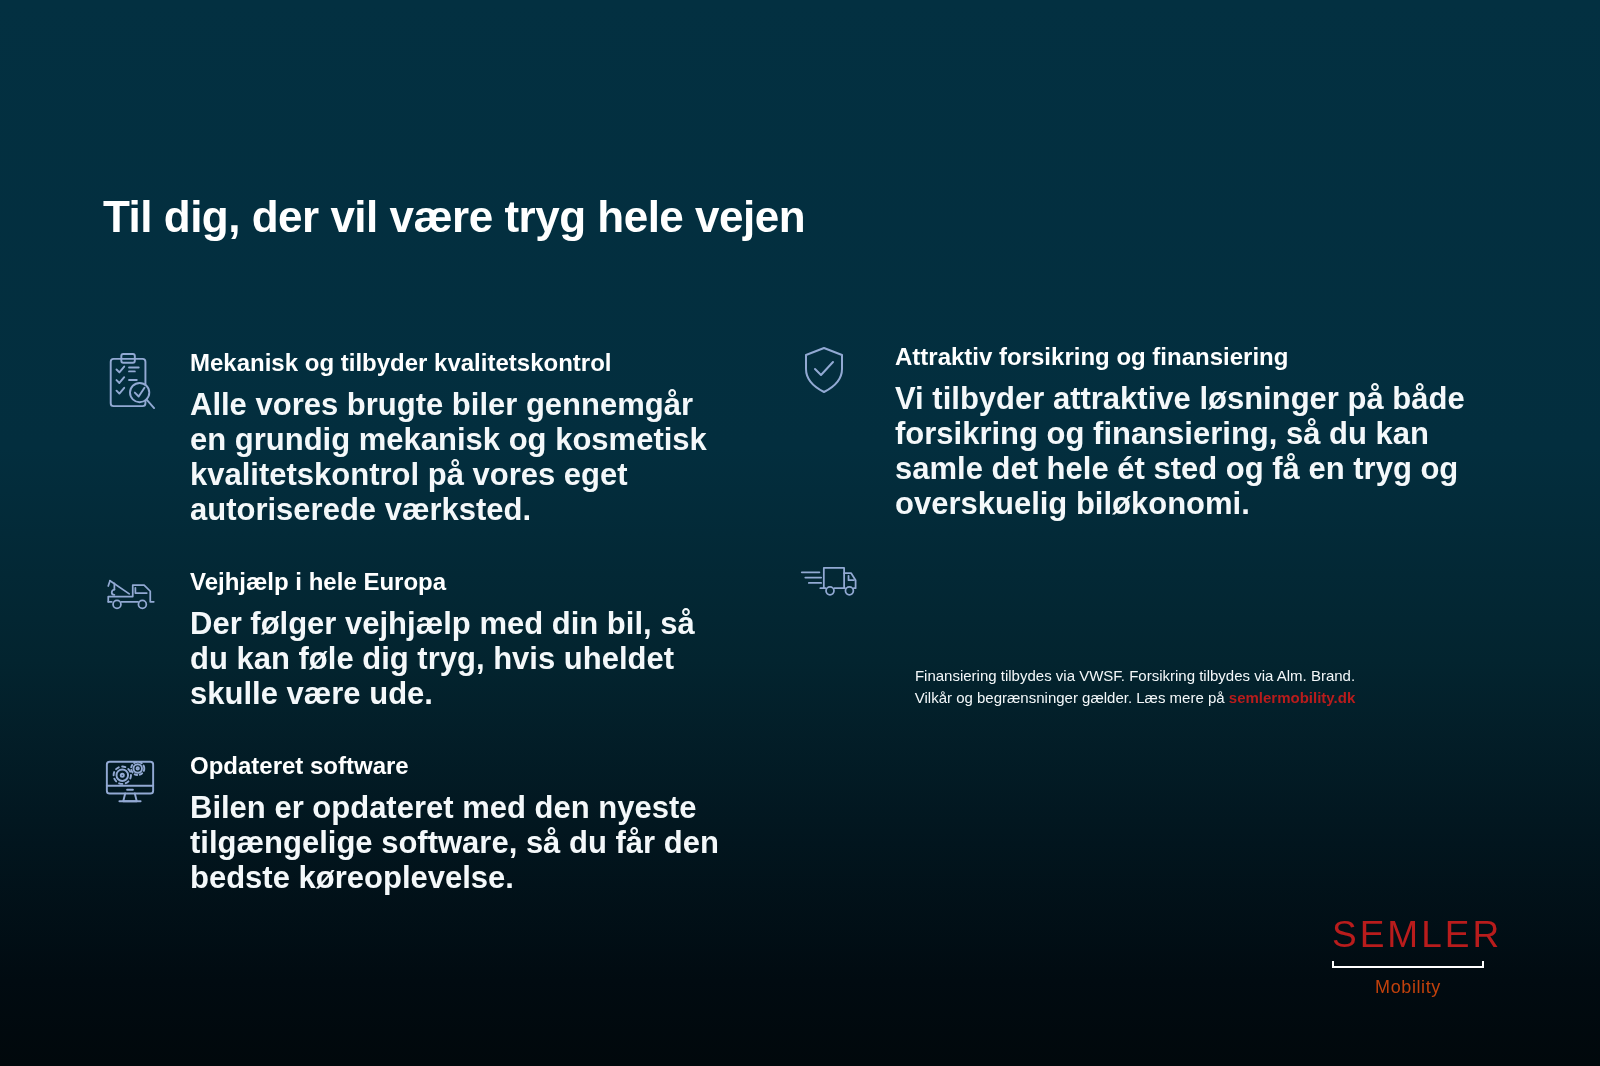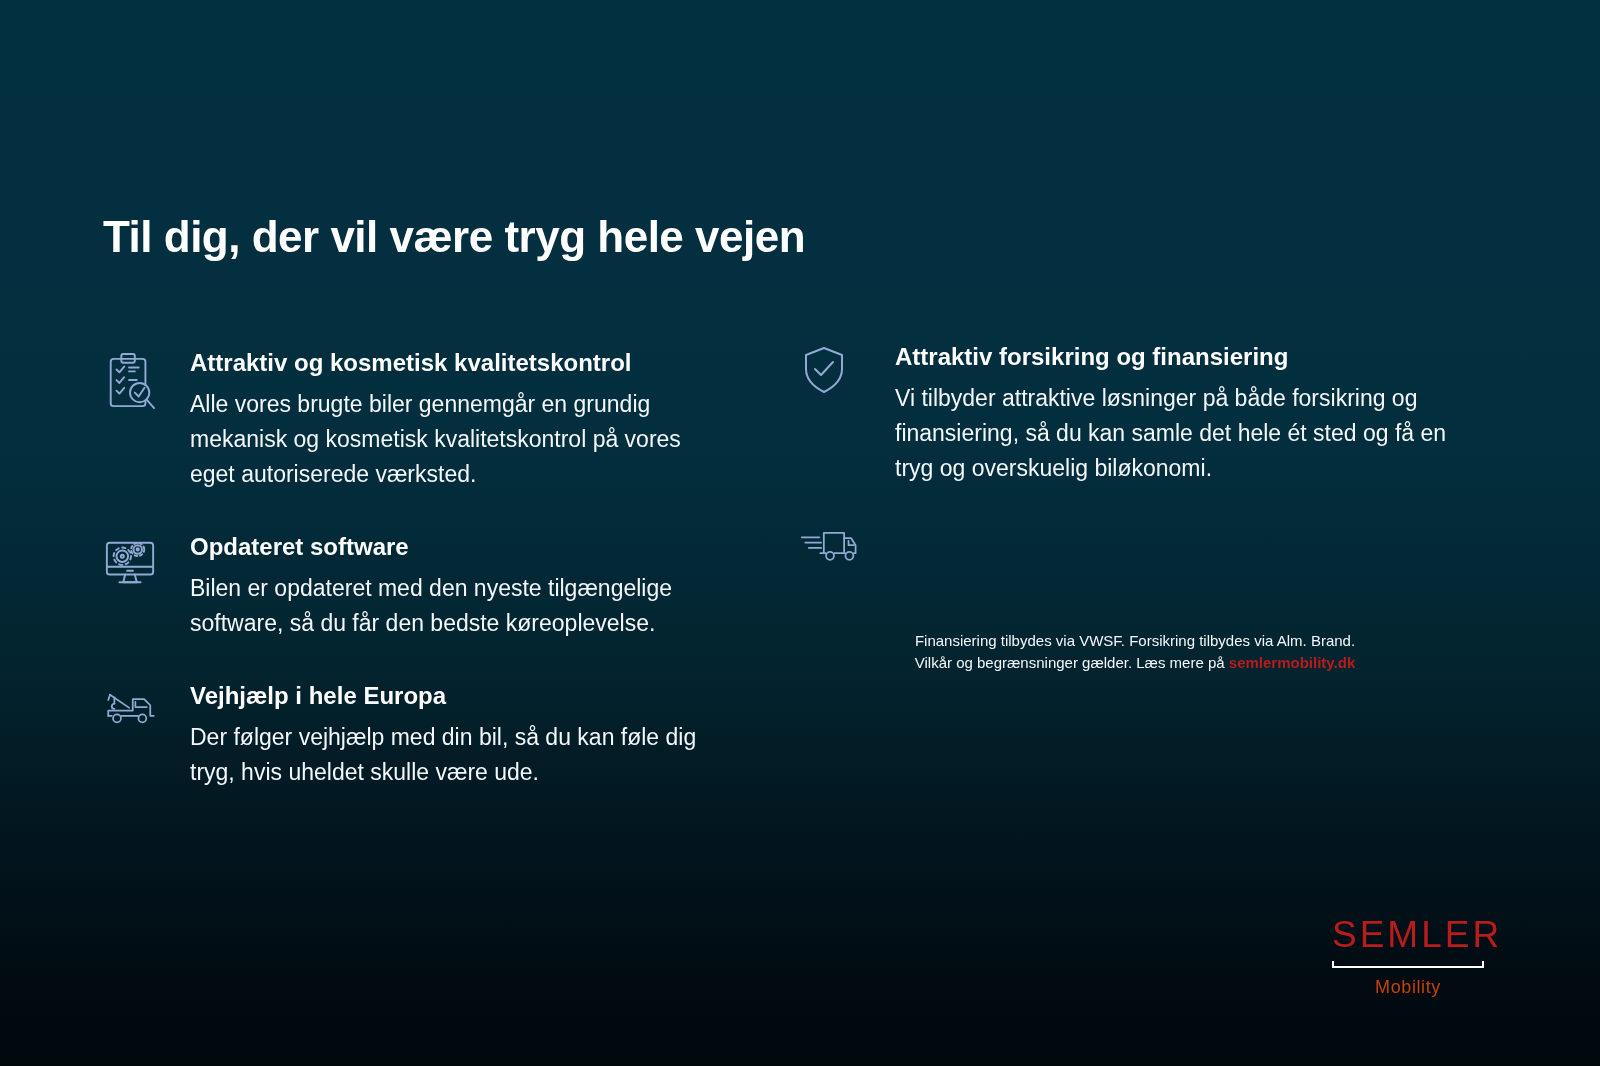--- a/index.html
+++ b/index.html
@@ -14,21 +14,20 @@
     color: #ffffff;
   }
   .page-title {
     position: absolute;
     left: 103px;
     top: 192px;
     font-size: 44px;
     font-weight: bold;
     letter-spacing: -0.5px;
     color: #ffffff;
-    margin-top: 20px;
   }
   .col {
     position: absolute;
     display: flex;
     flex-direction: column;
   }
   .col-left  { left: 103px; top: 348px; width: 640px; }
   .col-right { left: 800px; top: 342px; width: 700px; }
   .feature {
     display: flex;
@@ -45,22 +44,22 @@
   .col-right .feature .icon-box { margin-right: 37px; }
   .icon-box svg { display: block; }
   .feature h3 {
     font-size: 24px;
     font-weight: bold;
     line-height: 30px;
     margin-bottom: 9px;
     color: #ffffff;
   }
   .feature p {
-    font-size: 23px;
-    font-weight: 400;
+    font-size: 31px;
+    font-weight: 700;
     line-height: 35px;
     color: #F4F8FA;
   }
   .col-left  .feature p { max-width: 540px; }
   .col-right .feature p { max-width: 590px; }
   .disclaimer {
     margin-top: 24px;
     margin-left: 95px;
     font-size: 15px;
     line-height: 22px;
@@ -115,22 +114,43 @@
         <line x1="27" y1="22" x2="33" y2="22"></line>
         <polyline points="14,31 17,34 22,28"></polyline>
         <line x1="27" y1="31" x2="35" y2="31"></line>
         <polyline points="14,42 17,45 22,39"></polyline>
         <circle cx="38" cy="44" r="10" fill="#032E3E"></circle>
         <line x1="45" y1="51" x2="53" y2="60"></line>
         <polyline points="33,44 37,48 43,39"></polyline>
       </svg>
     </span>
     <div>
-      <h3>Attraktiv og kosmetisk kvalitetskontrol</h3>
+      <h3>Mekanisk og tilbyder kvalitetskontrol</h3>
       <p>Alle vores brugte biler gennemgår en grundig mekanisk og kosmetisk kvalitetskontrol på vores eget autoriserede værksted.</p>
+    </div>
+  </div>
+
+  <div class="feature">
+    <span class="icon-box">
+      <svg width="56" height="48" viewBox="0 0 64 48" fill="none" stroke="#92A9D3" stroke-width="2" stroke-linecap="round" stroke-linejoin="round">
+        <path d="M8 10 L30 25"></path>
+        <path d="M8 10 L6 16"></path>
+        <path d="M13 13 L13 20"></path>
+        <path d="M13 20 c -4 1 -4 6 0 6"></path>
+        <path d="M6 34 V28 H34 V15 H47 L54 22 V34 H58"></path>
+        <path d="M6 34 H10"></path>
+        <path d="M37 18 V24 H50"></path>
+        <circle cx="16" cy="37" r="4.5"></circle>
+        <circle cx="45" cy="37" r="4.5"></circle>
+        <line x1="21" y1="34" x2="40" y2="34"></line>
+      </svg>
+    </span>
+    <div>
+      <h3>Vejhjælp i hele Europa</h3>
+      <p>Der følger vejhjælp med din bil, så du kan føle dig tryg, hvis uheldet skulle være ude.</p>
     </div>
   </div>
 
   <div class="feature">
     <span class="icon-box">
       <svg width="54" height="56" viewBox="0 0 56 56" fill="none" stroke="#92A9D3" stroke-width="2" stroke-linecap="round" stroke-linejoin="round">
         <rect x="4" y="8" width="48" height="33" rx="3"></rect>
         <line x1="4" y1="33" x2="52" y2="33"></line>
         <line x1="25" y1="37" x2="31" y2="37"></line>
         <path d="M23 41 L21 49 H35 L33 41"></path>
@@ -142,41 +162,20 @@
         <circle cx="36" cy="15" r="6.8" stroke-dasharray="2.6 2.9"></circle>
         <circle cx="36" cy="15" r="1.2"></circle>
       </svg>
     </span>
     <div>
       <h3>Opdateret software</h3>
       <p>Bilen er opdateret med den nyeste tilgængelige software, så du får den bedste køreoplevelse.</p>
     </div>
   </div>
 
-  <div class="feature">
-    <span class="icon-box">
-      <svg width="56" height="48" viewBox="0 0 64 48" fill="none" stroke="#92A9D3" stroke-width="2" stroke-linecap="round" stroke-linejoin="round">
-        <path d="M8 10 L30 25"></path>
-        <path d="M8 10 L6 16"></path>
-        <path d="M13 13 L13 20"></path>
-        <path d="M13 20 c -4 1 -4 6 0 6"></path>
-        <path d="M6 34 V28 H34 V15 H47 L54 22 V34 H58"></path>
-        <path d="M6 34 H10"></path>
-        <path d="M37 18 V24 H50"></path>
-        <circle cx="16" cy="37" r="4.5"></circle>
-        <circle cx="45" cy="37" r="4.5"></circle>
-        <line x1="21" y1="34" x2="40" y2="34"></line>
-      </svg>
-    </span>
-    <div>
-      <h3>Vejhjælp i hele Europa</h3>
-      <p>Der følger vejhjælp med din bil, så du kan føle dig tryg, hvis uheldet skulle være ude.</p>
-    </div>
-  </div>
-
 </div>
 
 <div class="col col-right">
 
   <div class="feature">
     <span class="icon-box">
       <svg width="48" height="52" viewBox="0 0 48 52" fill="none" stroke="#92A9D3" stroke-width="2" stroke-linecap="round" stroke-linejoin="round">
         <path d="M24 4 L42 11 L42 25 C42 36 34 43 24 48 C14 43 6 36 6 25 L6 11 Z"></path>
         <polyline points="15,25 21,31 33,18"></polyline>
       </svg>

